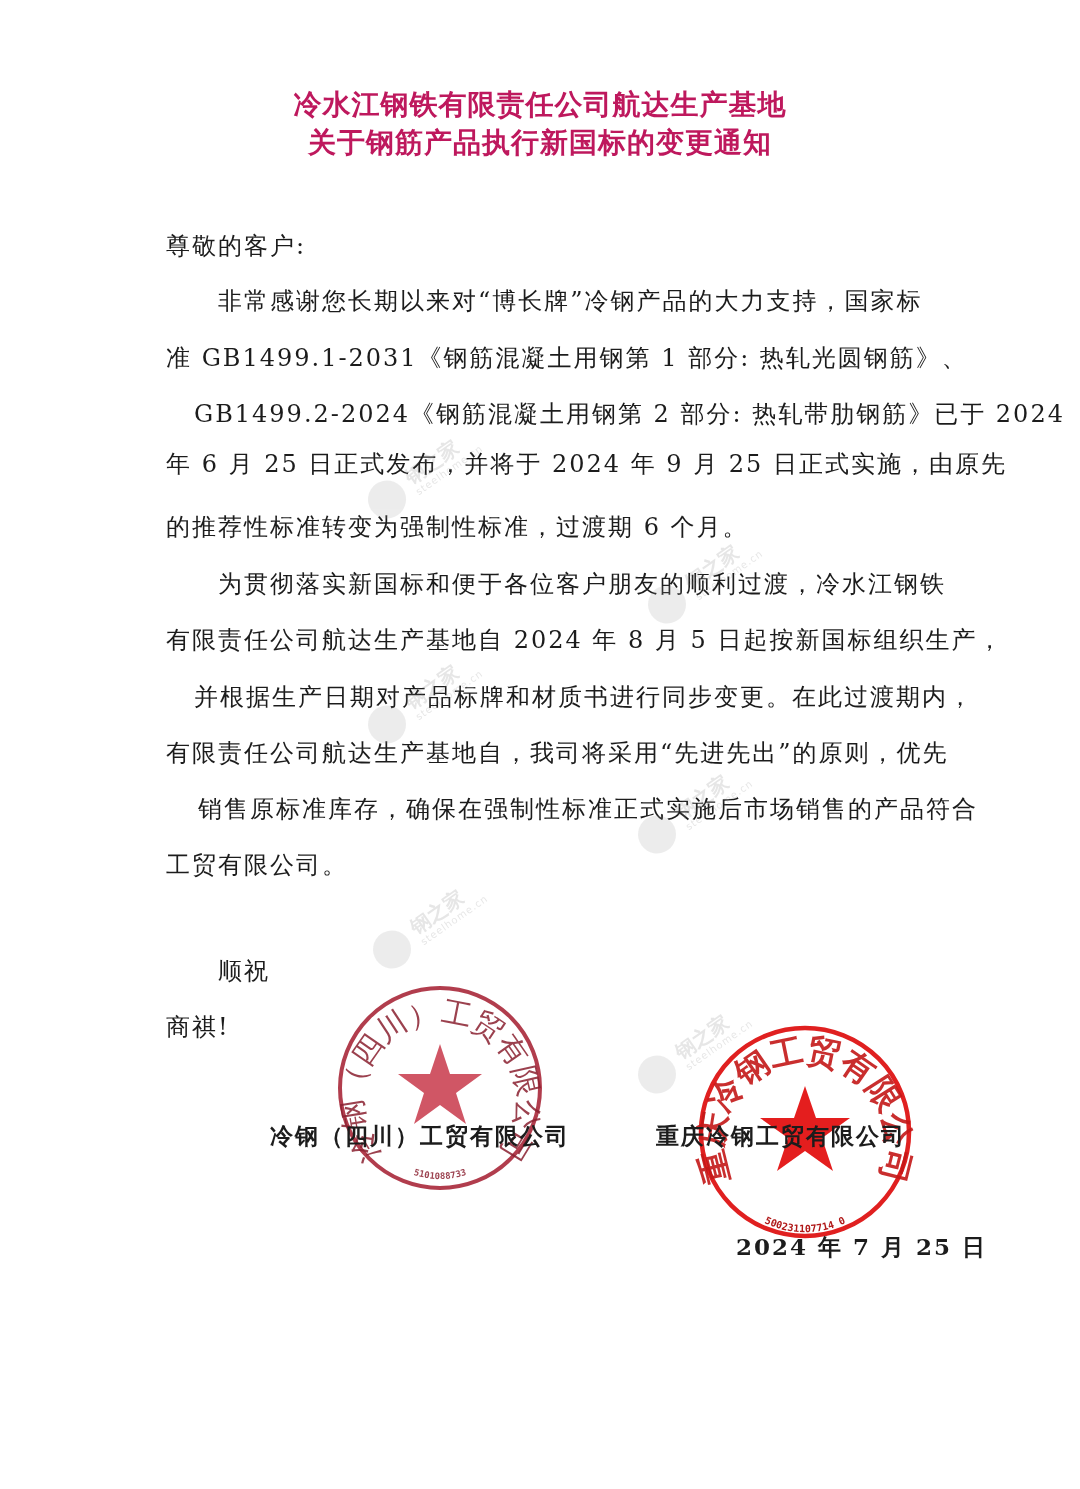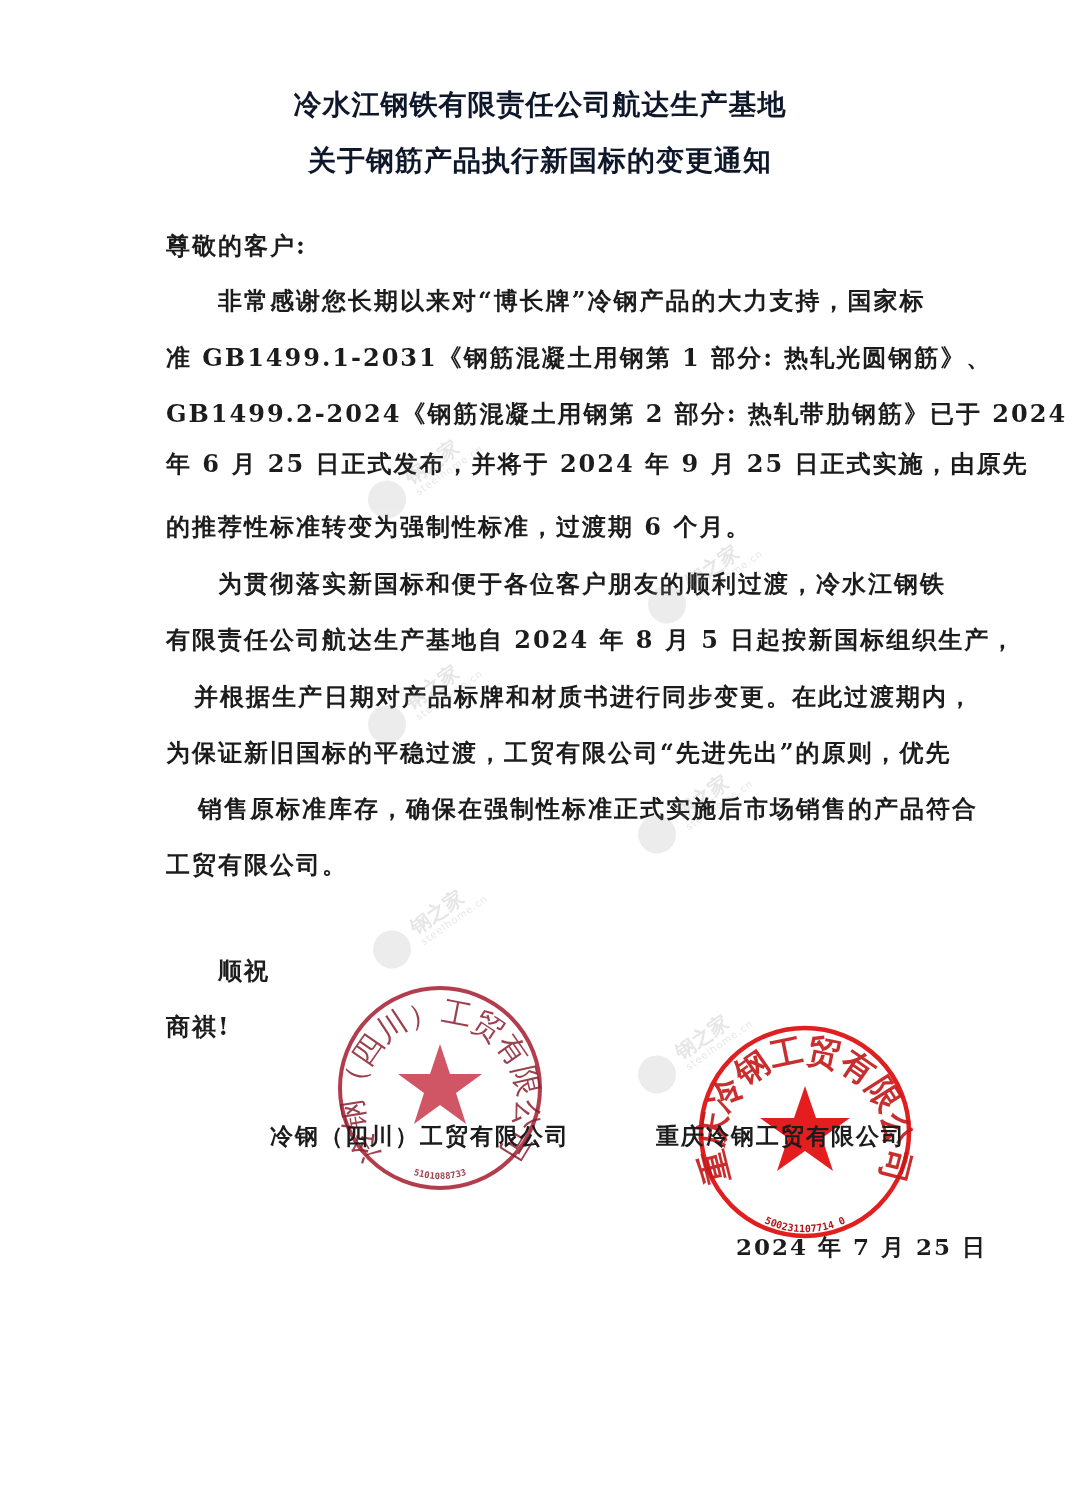--- a/index.html
+++ b/index.html
@@ -1,23 +1,23 @@
 <!DOCTYPE html>
 <html><head>
 <meta charset="utf-8">
 <style>
   html, body { margin: 0; padding: 0; background: #ffffff; }
   body { width: 1080px; height: 1489px; position: relative; overflow: hidden;
          font-family: "DejaVu Serif", "Liberation Serif", serif; color: #1a1a1a; }
   .title { position: absolute; left: 0; width: 1080px; text-align: center;
            font-family: "DejaVu Sans", "Liberation Sans", sans-serif; font-weight: bold;
-           font-size: 28px; letter-spacing: 1px; color: #0f172a; }
+           font-size: 28px; letter-spacing: 1px; color: #be185d; }
   .t1 { top: 86px; }
-  .t2 { top: 142px; font-family: Liberation Mono, monospace; }
-  .line { position: absolute; left: 166px; font-size: 24px; font-weight: bold;
+  .t2 { top: 124px; font-family: Liberation Mono, monospace; }
+  .line { position: absolute; left: 166px; font-size: 24px; font-weight: normal;
           letter-spacing: 2px; white-space: nowrap; color: #1c1c1c; }
   .watermark { position: absolute; opacity: 0.18; transform: rotate(-35deg); }
   .wm-circle { display: inline-block; width: 38px; height: 38px; border-radius: 50%;
                background: #9a9a9a; vertical-align: middle; }
   .wm-text { display: inline-block; vertical-align: middle; margin-left: 4px;
              font-family: "DejaVu Sans", sans-serif; color: #777; }
   .wm-cn { font-size: 20px; font-weight: bold; display: block; line-height: 22px; }
   .wm-en { font-size: 10px; display: block; letter-spacing: 1px; }
   .stamp { position: absolute; }
   .sig { position: absolute; font-size: 23px; font-weight: bold; letter-spacing: 2px;
@@ -26,28 +26,28 @@
 </head>
 <body>
 
 <div class="title t1">冷水江钢铁有限责任公司航达生产基地</div>
 <div class="title t2">关于钢筋产品执行新国标的变更通知</div>
 
 <div class="line" style="top:230px;">尊敬的客户:</div>
 
 <div class="line" style="top:285px;">　　非常感谢您长期以来对“博长牌”冷钢产品的大力支持，国家标</div>
 <div class="line" style="top:342px;">准 GB1499.1-2031《钢筋混凝土用钢第 1 部分: 热轧光圆钢筋》、</div>
-<div class="line" style="top:398px;">GB1499.2-2024《钢筋混凝土用钢第 2 部分: 热轧带肋钢筋》已于 2024</div>
+<div class="line" style="top:398px;margin-left:28px;">GB1499.2-2024《钢筋混凝土用钢第 2 部分: 热轧带肋钢筋》已于 2024</div>
 <div class="line" style="top:448px;text-align:right;">年 6 月 25 日正式发布，并将于 2024 年 9 月 25 日正式实施，由原先</div>
 <div class="line" style="top:511px;">的推荐性标准转变为强制性标准，过渡期 6 个月。</div>
 
 <div class="line" style="top:568px;">　　为贯彻落实新国标和便于各位客户朋友的顺利过渡，冷水江钢铁</div>
 <div class="line" style="top:624px;text-align:right;">有限责任公司航达生产基地自 2024 年 8 月 5 日起按新国标组织生产，</div>
 <div class="line" style="top:681px;margin-left:28px;">并根据生产日期对产品标牌和材质书进行同步变更。在此过渡期内，</div>
-<div class="line" style="top:737px;">为保证新旧国标的平稳过渡，工贸有限公司“先进先出”的原则，优先</div>
+<div class="line" style="top:737px;">有限责任公司航达生产基地自，我司将采用“先进先出”的原则，优先</div>
 <div class="line" style="top:793px;margin-left:32px;">销售原标准库存，确保在强制性标准正式实施后市场销售的产品符合</div>
 <div class="line" style="top:849px;">工贸有限公司。</div>
 
 <div class="line" style="top:955px;">　　顺祝</div>
 <div class="line" style="top:1011px;">商祺!</div>
 
 <div class="watermark" style="left:360px; top:455px;">
   <span class="wm-circle"></span>
   <span class="wm-text"><span class="wm-cn">钢之家</span><span class="wm-en">steelhome.cn</span></span>
 </div>

